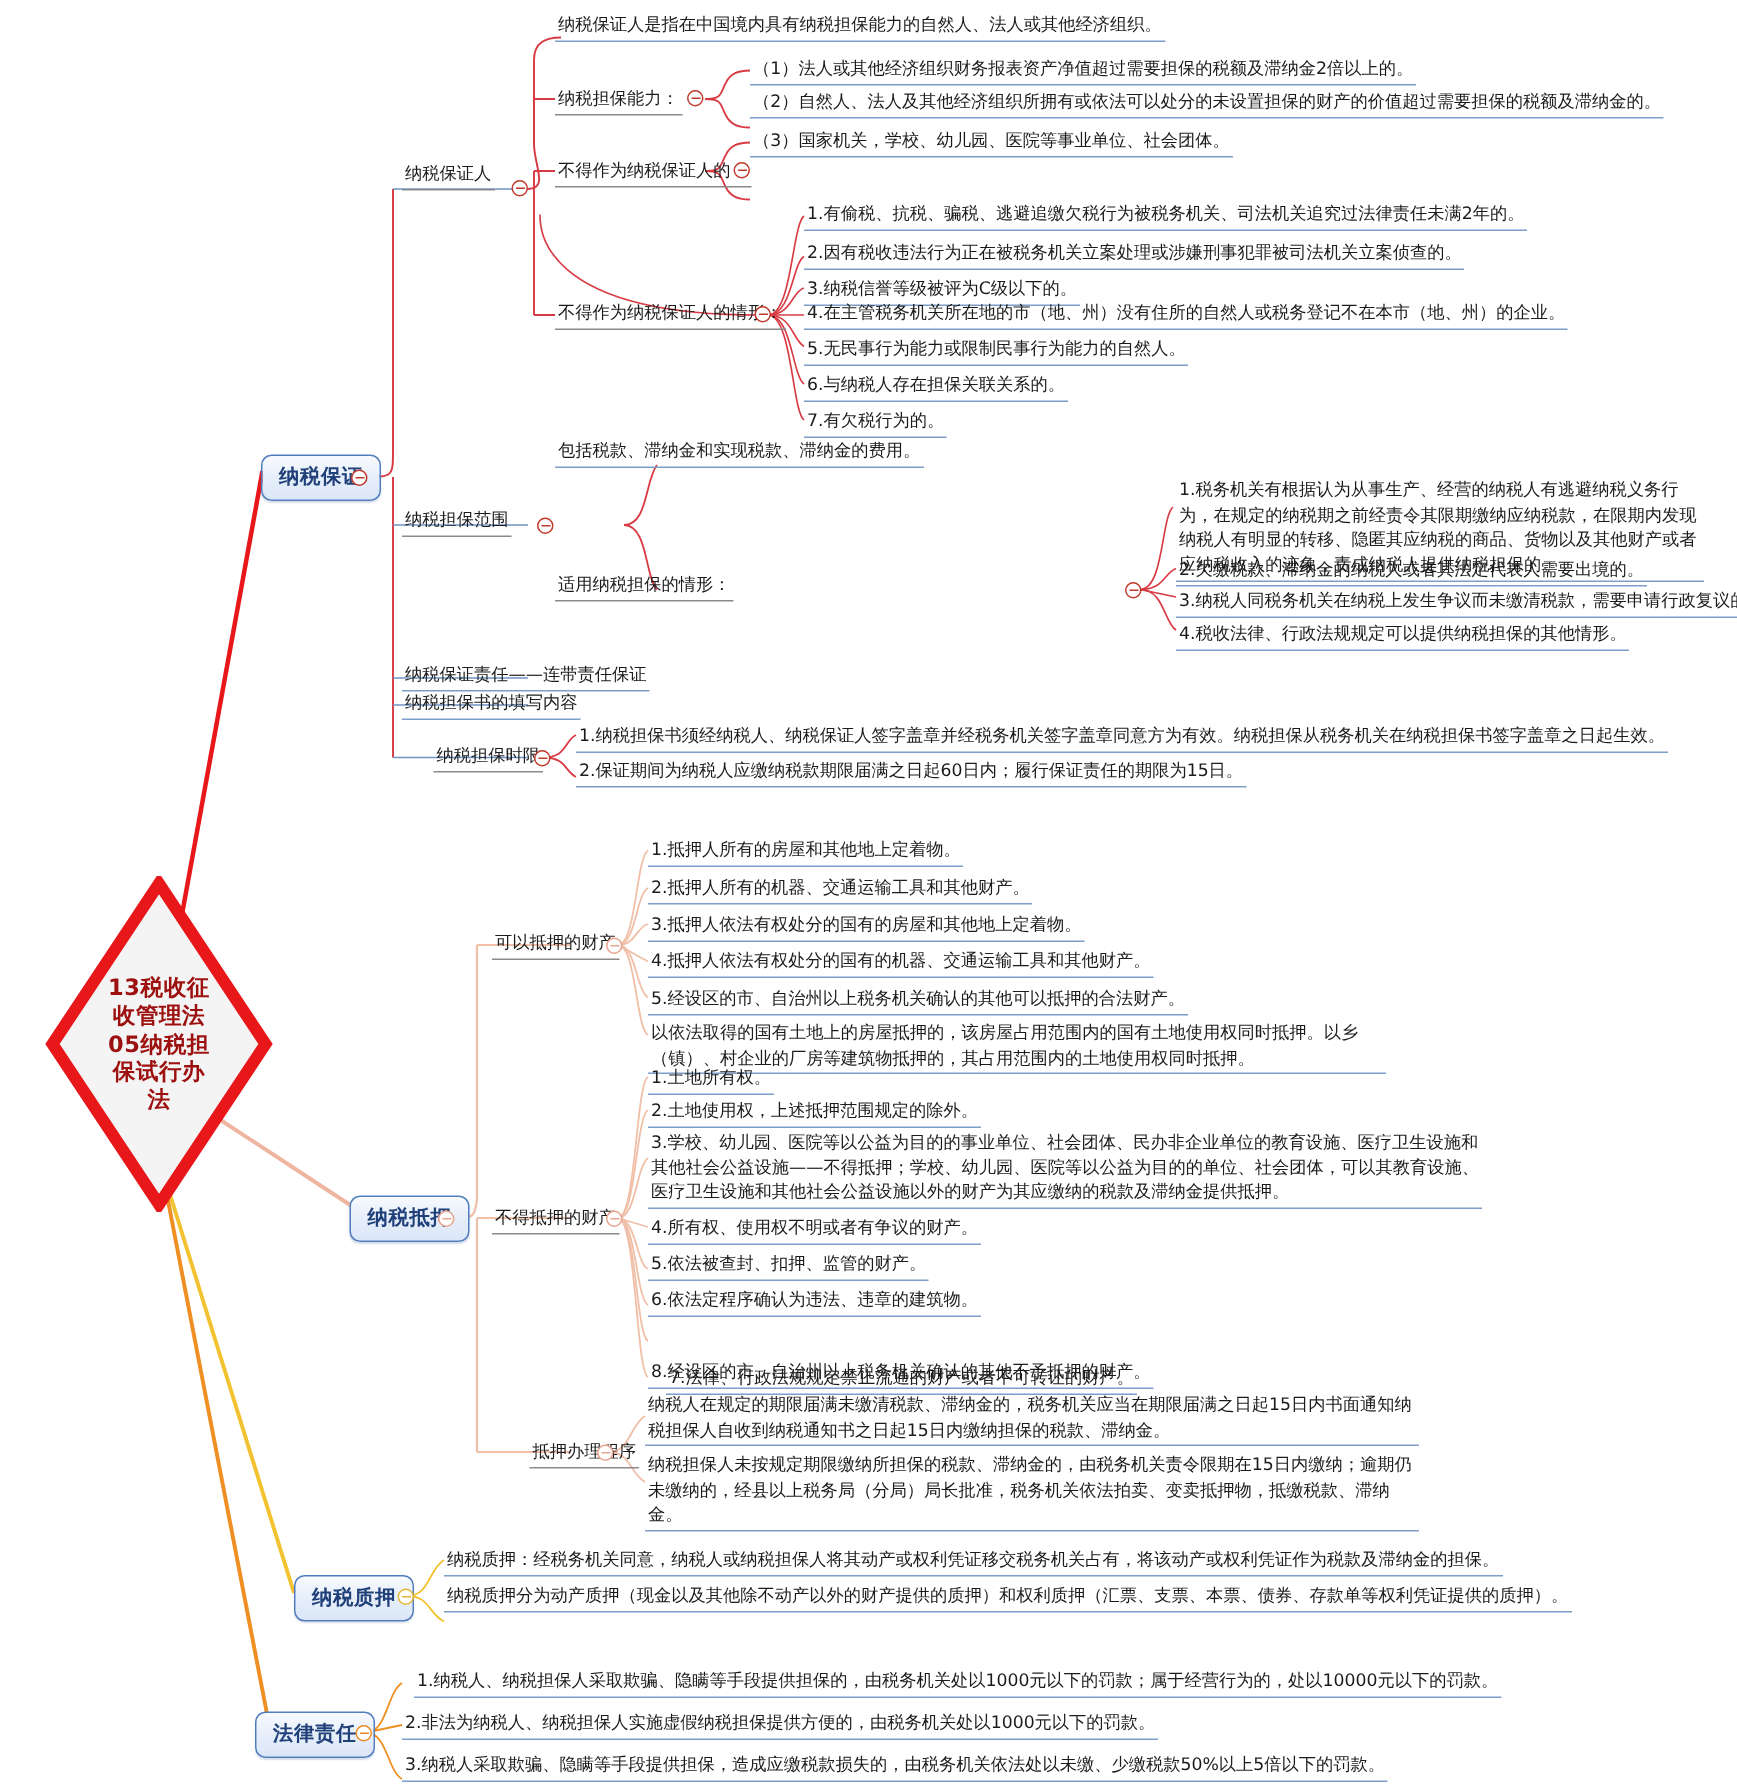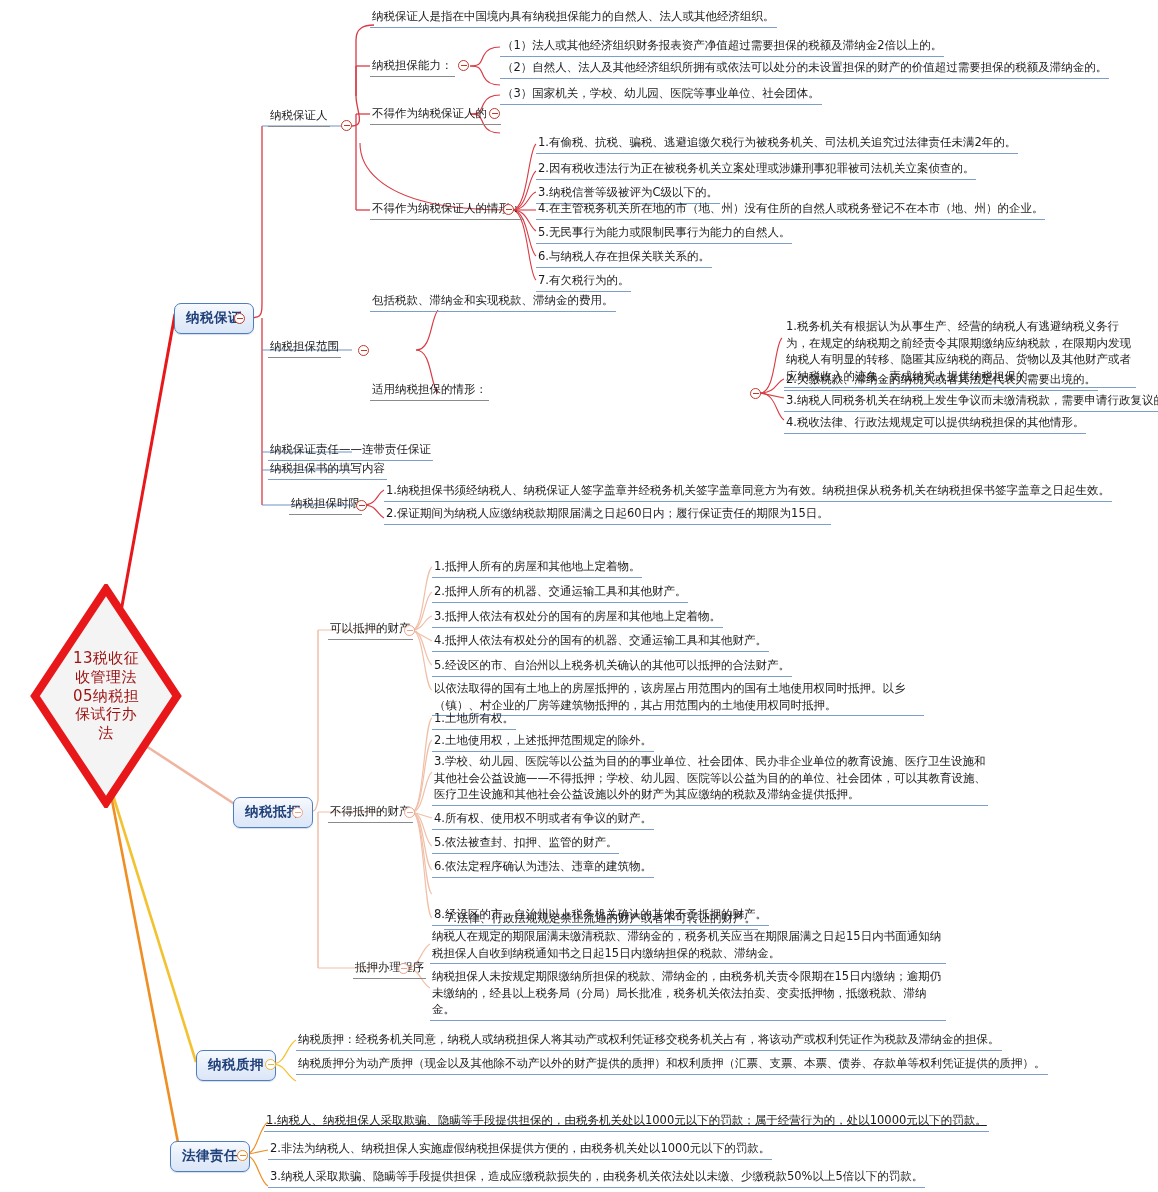--- a/index.html
+++ b/index.html
@@ -26,21 +26,21 @@
   }
   .diamond-shape {
     position: absolute; left: 0; top: 0; width: 100%; height: 100%;
   }
   .center-label {
     position: relative;
     z-index: 3;
     width: 74px;
     text-align: center;
     font-size: 15px;
-    font-weight: normal;
+    font-weight: bold;
     color: #9d1010;
     line-height: 1.26;
     letter-spacing: 0.4px;
   }
 
   
   .branch-node {
     position: absolute;
     border: 1px solid #4f7dbd;
     border-radius: 7px;
@@ -395,21 +395,21 @@
     <span class="txt ul-blue">纳税担保人未按规定期限缴纳所担保的税款、滞纳金的，由税务机关责令限期在15日内缴纳；逾期仍未缴纳的，经县以上税务局（分局）局长批准，税务机关依法拍卖、变卖抵押物，抵缴税款、滞纳金。</span>
   </div>
 
   <div class="topic" style="left:296px; top:1055px;">
     <span class="txt ul-blue">纳税质押分为动产质押（现金以及其他除不动产以外的财产提供的质押）和权利质押（汇票、支票、本票、债券、存款单等权利凭证提供的质押）。</span>
   </div>
   <div class="topic" style="left:296px; top:1031px;">
     <span class="txt ul-blue">纳税质押：经税务机关同意，纳税人或纳税担保人将其动产或权利凭证移交税务机关占有，将该动产或权利凭证作为税款及滞纳金的担保。</span>
   </div>
 
-  <div class="topic" style="left:264px; top:1112px;text-decoration:underline;">
+  <div class="topic" style="left:276px; top:1112px;">
     <span class="txt ul-blue">1.纳税人、纳税担保人采取欺骗、隐瞒等手段提供担保的，由税务机关处以1000元以下的罚款；属于经营行为的，处以10000元以下的罚款。</span>
   </div>
   <div class="topic" style="left:268px; top:1140px;">
     <span class="txt ul-blue">2.非法为纳税人、纳税担保人实施虚假纳税担保提供方便的，由税务机关处以1000元以下的罚款。</span>
   </div>
   <div class="topic" style="left:268px; top:1168px;">
     <span class="txt ul-blue">3.纳税人采取欺骗、隐瞒等手段提供担保，造成应缴税款损失的，由税务机关依法处以未缴、少缴税款50%以上5倍以下的罚款。</span>
   </div>
 
 </div>

